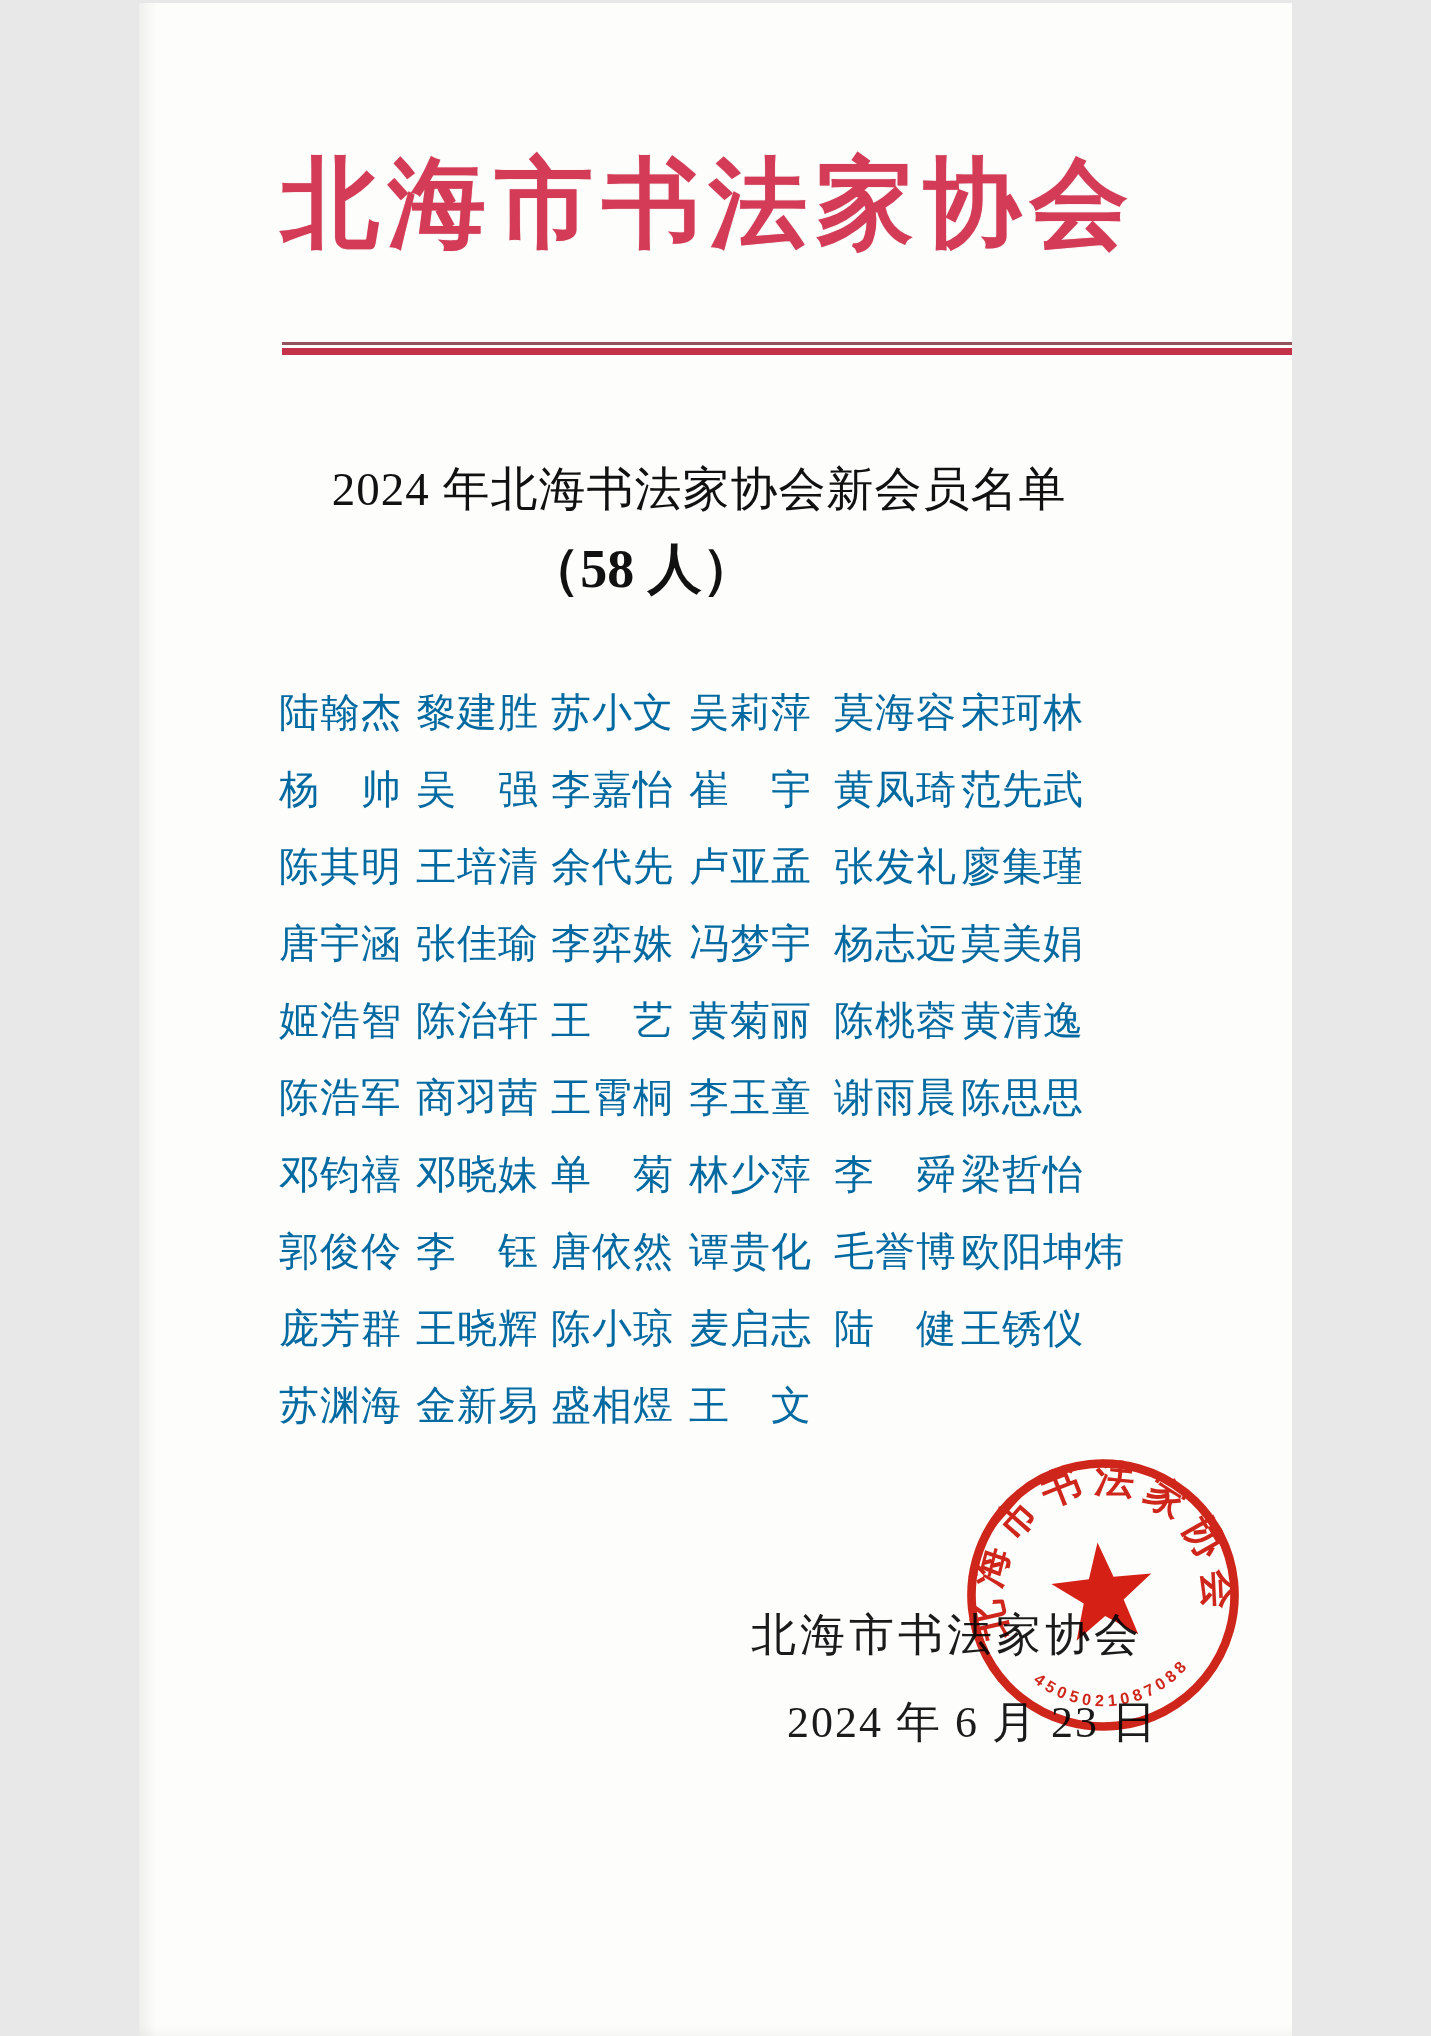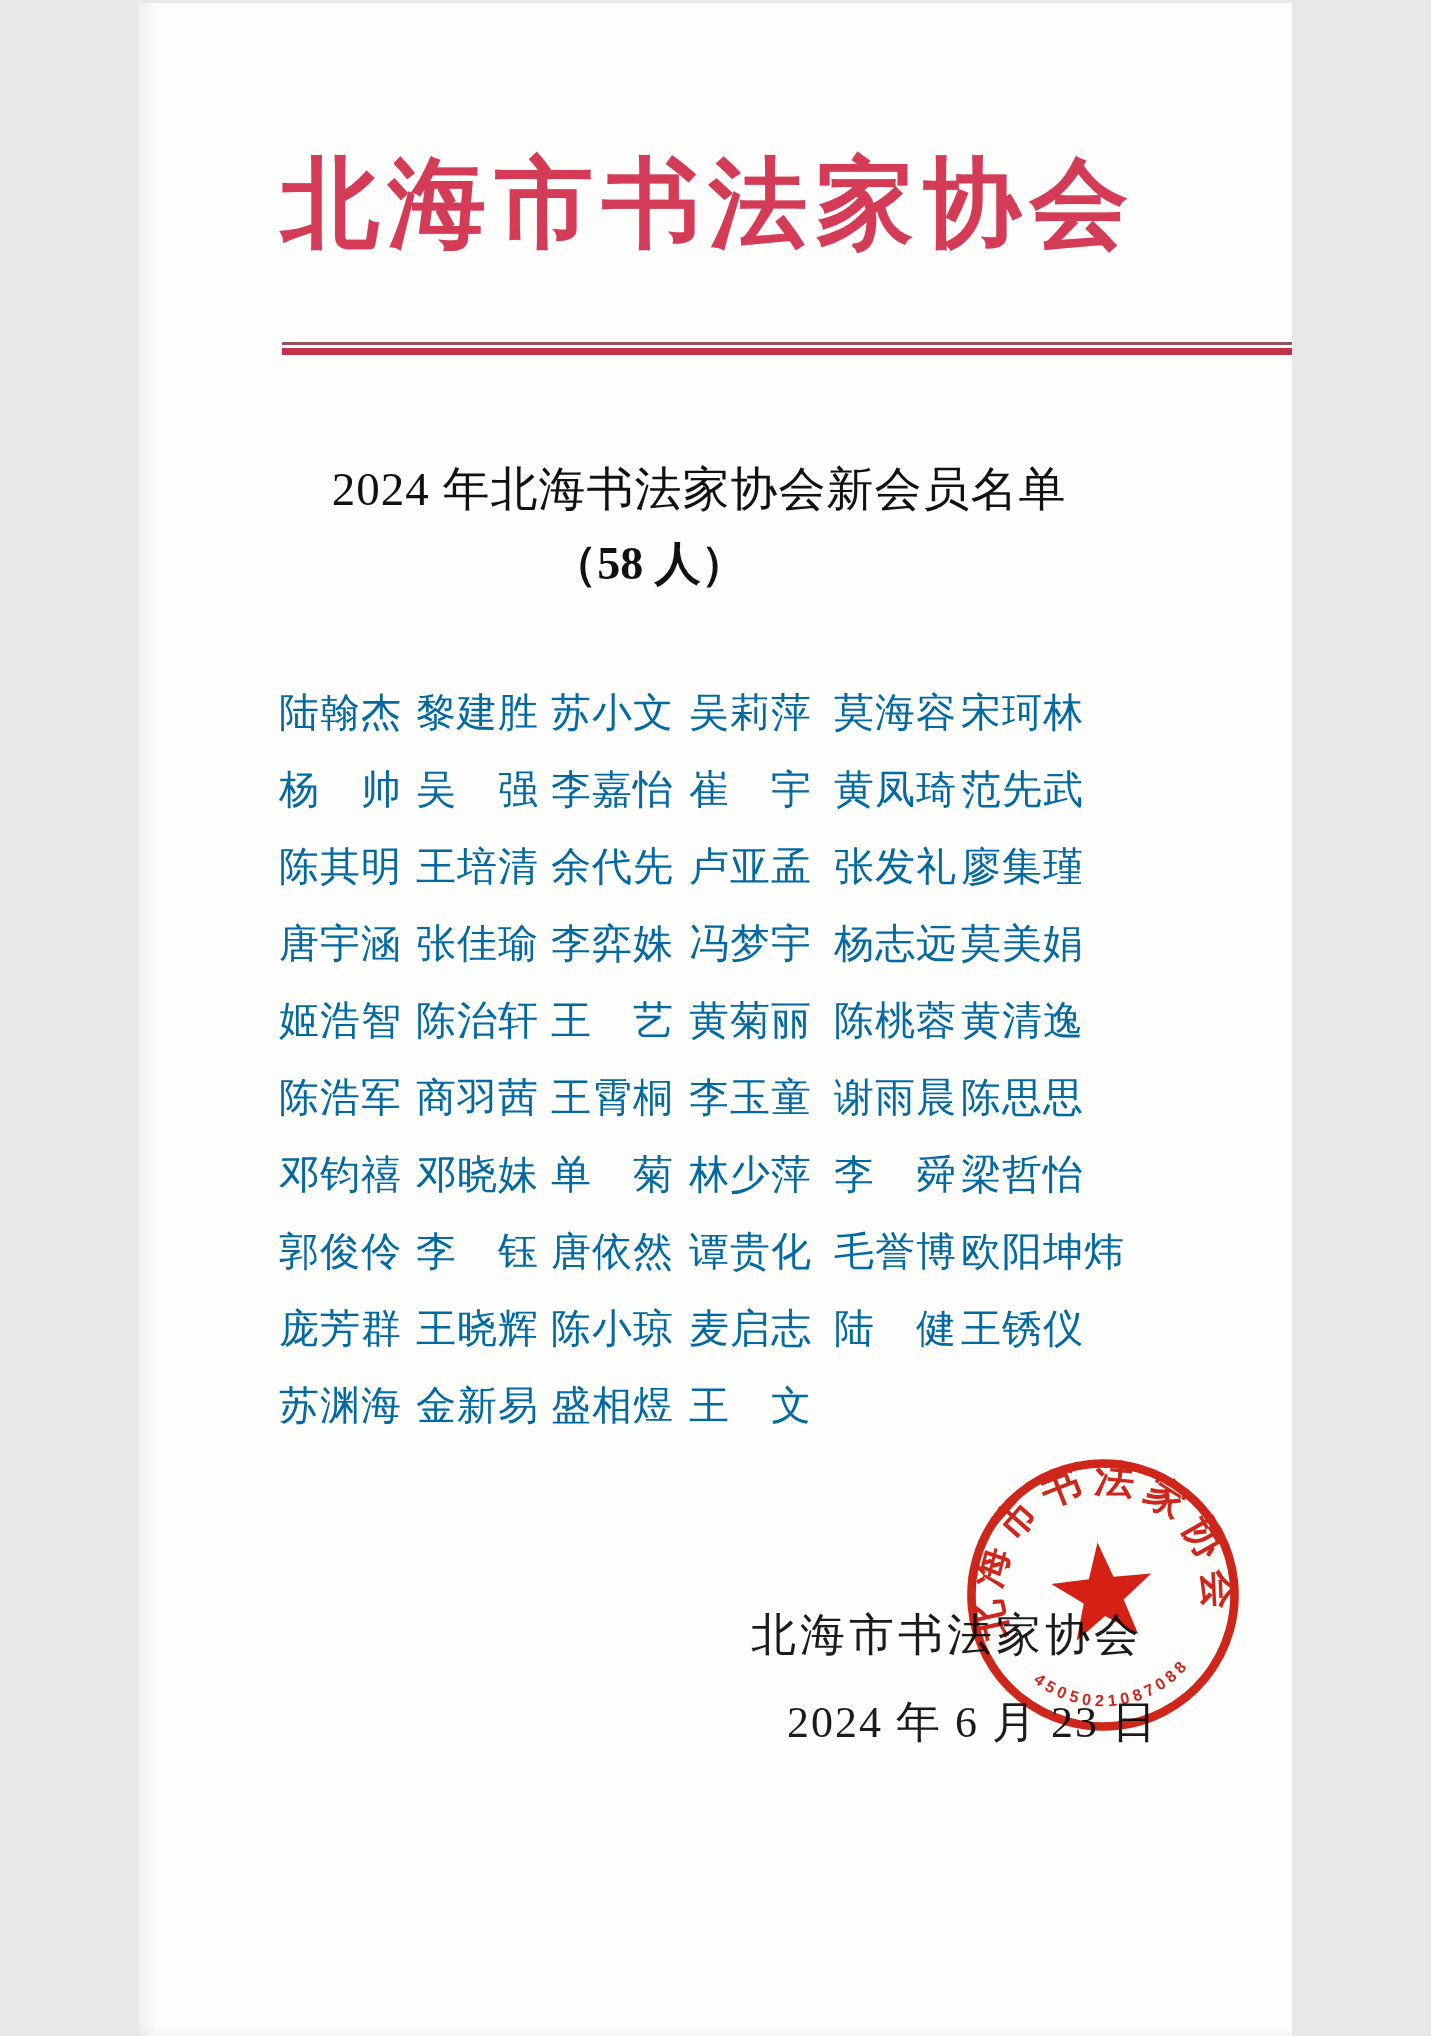--- a/index.html
+++ b/index.html
@@ -34,22 +34,22 @@
   .rule .thin{height:3px;background:#93525c;}
   .rule .thick{height:7px;background:#c43249;margin-top:3px;}
 
   
   .doc-title-1{
     position:absolute;left:140px;top:455px;width:840px;
     text-align:center;font-size:47px;font-weight:normal;
     white-space:nowrap;letter-spacing:1px;color:#111;
   }
   .doc-title-2{
-    position:absolute;left:148px;top:530px;width:724px;
-    text-align:center;font-size:46px;font-weight:bold;color:#111;
+    position:absolute;left:140px;top:530px;width:724px;
+    text-align:center;font-size:54px;font-weight:bold;color:#111;
   }
 
   
   .member-grid{
     position:absolute;left:140px;top:688px;
     display:grid;
     grid-template-columns:137px 135px 138px 145px 127px 150px;
     grid-auto-rows:77px;
   }
   .member-grid .name{

